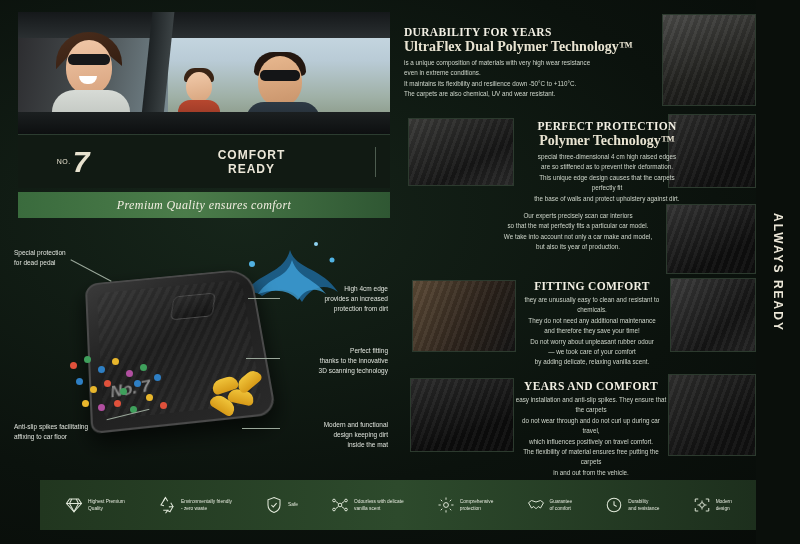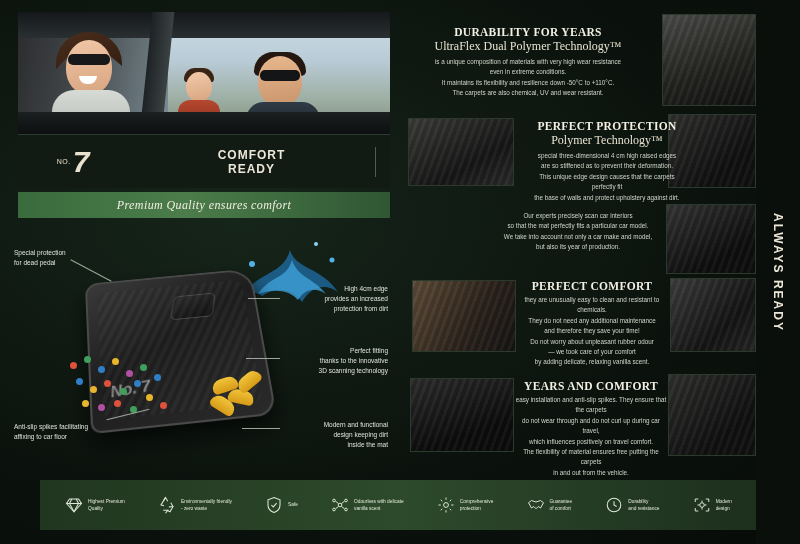--- a/index.html
+++ b/index.html
@@ -200,24 +200,24 @@
   .fphoto {
     position:absolute; border:1px solid #2c3a2e;
     background-size: cover;
   }
   .ftitle {
     font-family:"Liberation Serif", serif;
     font-weight:bold; color:#f2efe3; font-size:11.5px; letter-spacing:.3px;
   }
   .fsub {
     font-family:"Liberation Serif", serif;
-    font-weight:normal; color:#e9e4d2; font-size:12px; margin-top:1px;
+    font-weight:bold; color:#e9e4d2; font-size:14px; margin-top:1px;
   }
   .fbody { color:#cfd6cb; font-size:6.3px; line-height:1.65; margin-top:3px; }
-  .ftxt.right { text-align:center; }
+  .ftxt.right { text-align:left; }
   .ftxt.center { text-align:center; }
 
   
   .ph-seat { background: linear-gradient(160deg,#4a4a48,#22221f 60%,#111 100%); }
   .ph-mat1 { background: linear-gradient(150deg,#3a3a38,#161616 65%,#2a2a2a 100%); }
   .ph-mat2 { background: linear-gradient(140deg,#2f2f2e,#101010 70%); }
   .ph-mat3 { background: linear-gradient(120deg,#5c4a36,#2a211a 60%,#141414 100%); }
   .ph-mat4 { background: linear-gradient(150deg,#343434,#0e0e0e 70%); }
   .ph-mat5 { background: linear-gradient(135deg,#3c3c3c,#141414 65%,#242424 100%); }
   .ph-mat6 { background: linear-gradient(160deg,#2b2b2b,#0c0c0c 70%); }
@@ -405,21 +405,21 @@
     </div>
 
     <div class="feature" style="top:272px;">
       <div class="fphoto ph-mat3" style="position:absolute; left:8px; top:0; width:104px; height:72px;">
         <div class="ph-tex"></div>
       </div>
       <div class="fphoto ph-mat5" style="position:absolute; right:0; top:-2px; width:86px; height:74px;">
         <div class="ph-tex"></div>
       </div>
       <div class="ftxt center" style="position:absolute; left:114px; top:0px; width:148px;">
-        <div class="ftitle">PERFECT COMFORT</div>
+        <div class="ftitle">FITTING COMFORT</div>
         <div class="fbody" style="white-space:pre-line;">they are unusually easy to clean and resistant to chemicals.
 They do not need any additional maintenance
 and therefore they save your time!
 Do not worry about unpleasant rubber odour
 — we took care of your comfort
 by adding delicate, relaxing vanilla scent.</div>
       </div>
     </div>
 
     <div class="feature" style="top:372px;">

